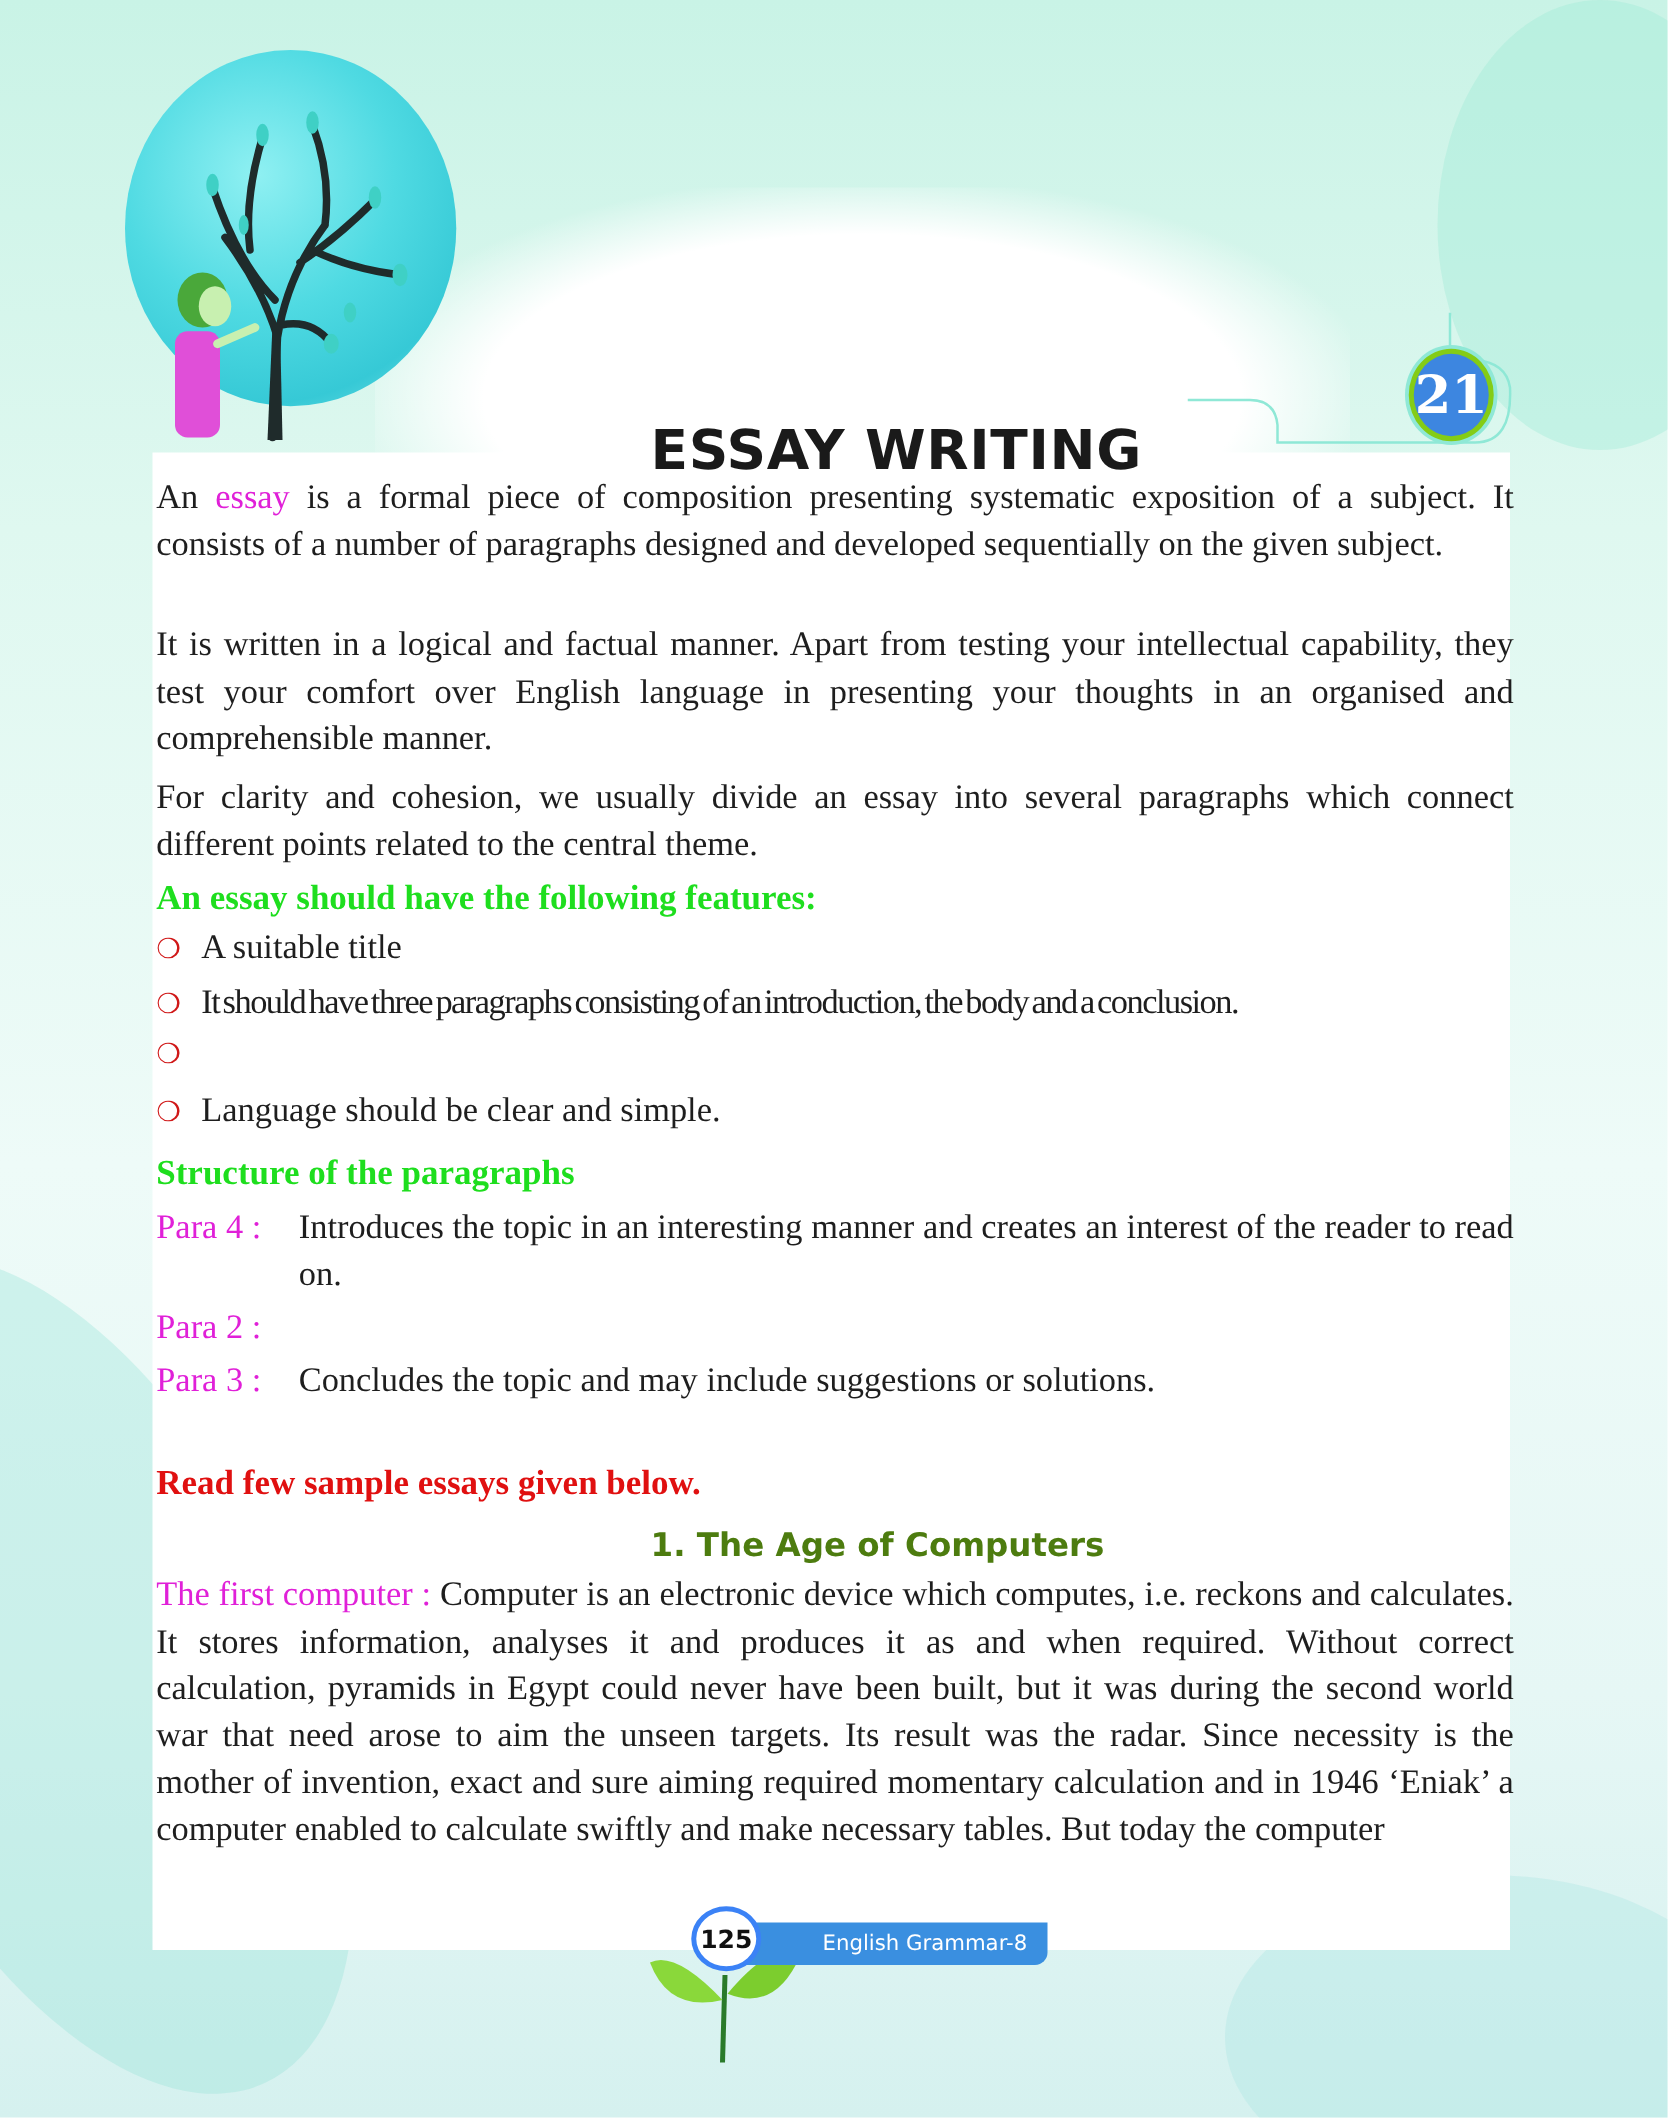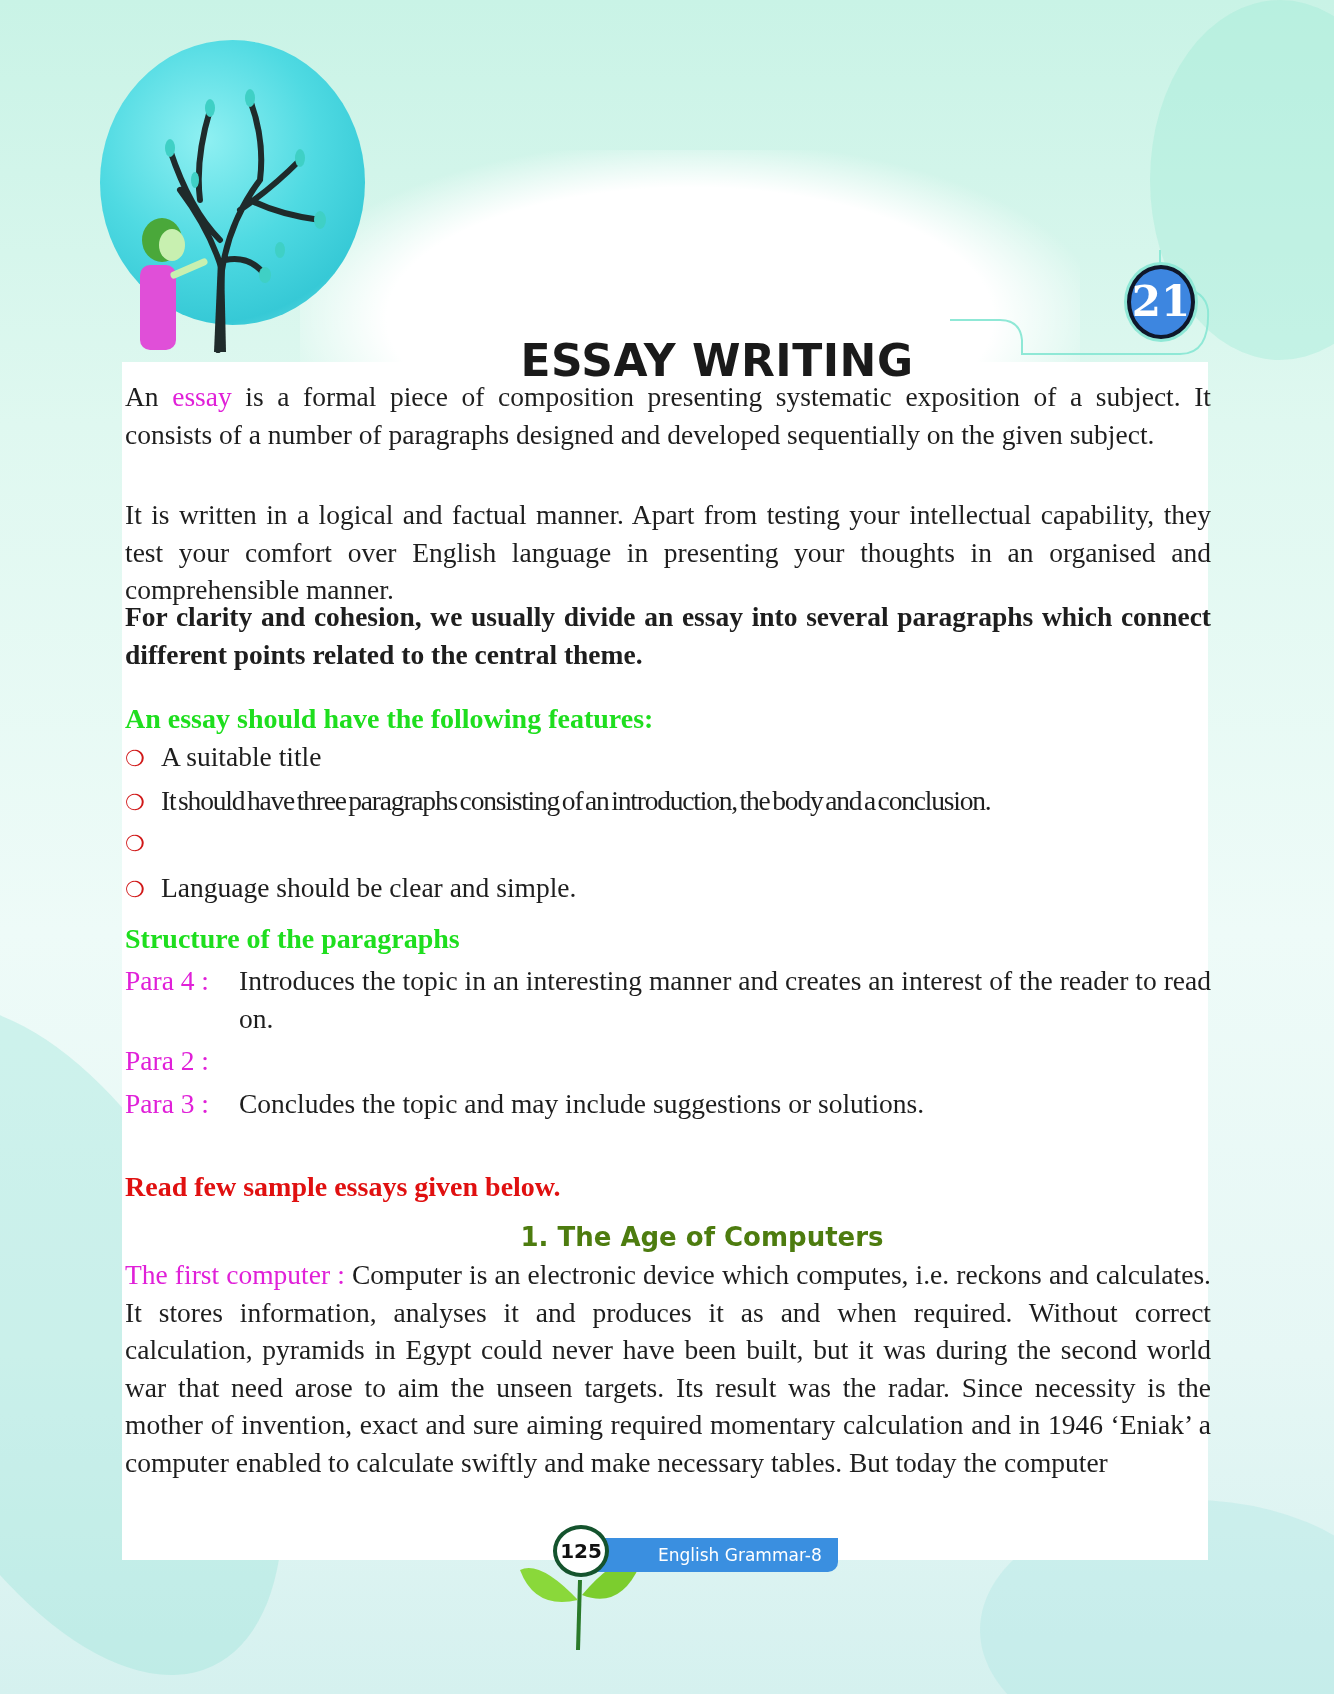--- a/index.html
+++ b/index.html
@@ -33,24 +33,24 @@
     .tree-svg { position: absolute; left: 100px; top: 40px; }
     
     .title {
       position: absolute; left: 0; top: 296px; width: 1334px; text-align: center;
       font-family: "DejaVu Sans", sans-serif; font-weight: bold;
       font-size: 44px; letter-spacing: 0.5px; color: #1a1a1a; margin-top: 39px;
     }
     .title span { position: relative; left: 50px; }
     .chapter-deco { position: absolute; left: 950px; top: 250px; }
     .chapter-badge {
-      position: absolute; left: 1127px; top: 265px; width: 68px; height: 74px;
+      position: absolute; left: 1127px; top: 279px; width: 68px; height: 74px;
       border-radius: 50%;
       background: #3d86e0;
-      border: 4px solid #0f172a;
+      border: 4px solid #84cc16;
       box-shadow: 0 0 0 3px #8fe8d6;
       color: #fff; text-align: center;
       font-family: "DejaVu Serif", serif; font-weight: bold;
       font-size: 42px; line-height: 66px;
     }
     
     .body { position: absolute; left: 125px; width: 1086px; font-size: 27.5px; line-height: 37.5px; }
     .justify { text-align: justify; text-align-last: left; width: 1086px; }
     .pink { color: #e020d8; }
     .green-head { color: #1ede1e; font-weight: bold; font-size: 28px; }
@@ -68,21 +68,21 @@
     }
     
     .footer-bar {
       position: absolute; left: 580px; top: 1538px; width: 258px; height: 34px;
       background: #3a8fe0; border-radius: 0 0 10px 0;
       color: #fff; font-family: "DejaVu Sans", sans-serif; font-size: 17px;
       line-height: 34px; padding-left: 78px;
     }
     .page-circle {
       position: absolute; left: 553px; top: 1525px; width: 56px; height: 52px;
-      border-radius: 50%; background: #fff; border: 4px solid #14532d;
+      border-radius: 50%; background: #fff; border: 4px solid #3b82f6;
       font-family: "DejaVu Sans", sans-serif; font-weight: bold; font-size: 20px;
       text-align: center; line-height: 44px; color: #111;
     }
     .sprout { position: absolute; left: 520px; top: 1540px; }
   </style>
 </head>
 <body>
 
 <div class="bg-leaf" style="left:-120px; top:980px; width:360px; height:720px; transform:rotate(-25deg);"></div>
 <div class="bg-leaf" style="left:1150px; top:0px; width:260px; height:360px; background:rgba(160,235,215,0.4);"></div>
@@ -117,21 +117,21 @@
 <svg class="chapter-deco" width="280" height="120" viewBox="0 0 280 120">
   <path d="M0 70 L50 70 Q70 70 72 90 L72 104 L230 104 Q260 104 258 60 Q255 40 230 38 L205 42" stroke="#8fe8d6" stroke-width="2" fill="none"></path>
   <line x1="210" y1="0" x2="210" y2="60" stroke="#8fe8d6" stroke-width="2"></line>
 </svg>
 <div class="chapter-badge">21</div>
 
 <div class="body justify" style="top:378px;">
   <span>An </span><span class="pink">essay</span><span> is a formal piece of composition presenting systematic exposition of a subject. It consists of a number of paragraphs designed and developed sequentially on the given subject.</span>
 </div>
 <div class="body justify" style="top:496px;">It is written in a logical and factual manner. Apart from testing your intellectual capability, they test your comfort over English language in presenting your thoughts in an organised and comprehensible manner.</div>
-<div class="body justify" style="top:598px;font-weight:bold;">For clarity and cohesion, we usually divide an essay into several paragraphs which connect different points related to the central theme.</div>
+<div class="body justify" style="top:618px;">For clarity and cohesion, we usually divide an essay into several paragraphs which connect different points related to the central theme.</div>
 
 <div class="body green-head" style="top:700px;">An essay should have the following features:</div>
 <div class="body" style="top:738px;">
   <div class="bullet-row">
     <span class="bullet">❍</span>
     <span class="bullet-text">A suitable title</span>
   </div>
   <div class="bullet-row">
     <span class="bullet">❍</span>
     <span class="bullet-text condensed">It should have three paragraphs consisting of an introduction, the body and a conclusion.</span>

